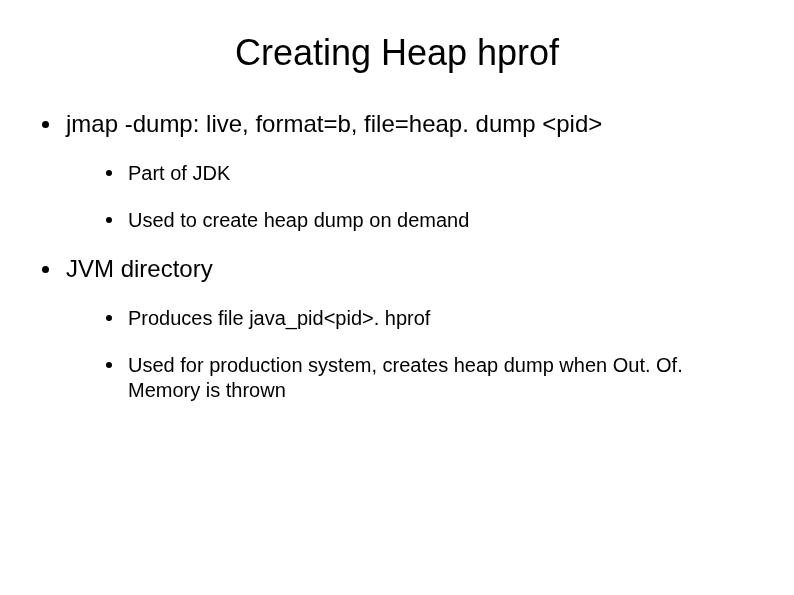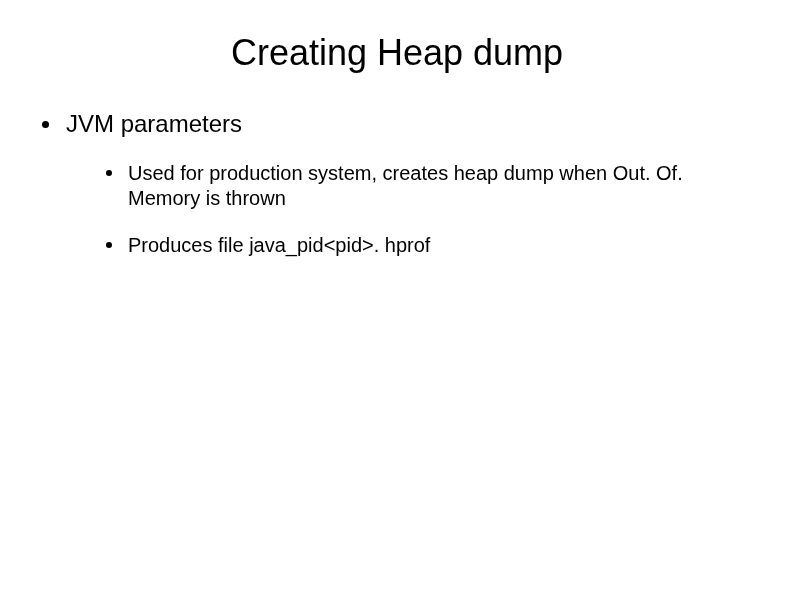--- a/index.html
+++ b/index.html
@@ -68,28 +68,39 @@
       width: 6px;
       height: 6px;
       background: #000;
       border-radius: 50%;
     }
   </style>
 </head>
 <body>
 
 <div class="slide">
-  <h1 class="title">Creating Heap dump</h1>
+  <h1 class="title">Creating Heap hprof</h1>
 
   <ul class="level1">
     <li>
-      <span>JVM parameters</span>
+      <span>jmap -dump: live, format=b, file=heap. dump &lt;pid&gt;</span>
       <ul class="level2">
         <li>
-          <span>Used for production system, creates heap dump when Out. Of. Memory is thrown</span>
+          <span>Part of JDK</span>
         </li>
         <li>
+          <span>Used to create heap dump on demand</span>
+        </li>
+      </ul>
+    </li>
+    <li>
+      <span>JVM directory</span>
+      <ul class="level2">
+        <li>
           <span>Produces file java_pid&lt;pid&gt;. hprof</span>
+        </li>
+        <li>
+          <span>Used for production system, creates heap dump when Out. Of. Memory is thrown</span>
         </li>
       </ul>
     </li>
   </ul>
 </div>
 
 </body></html>

